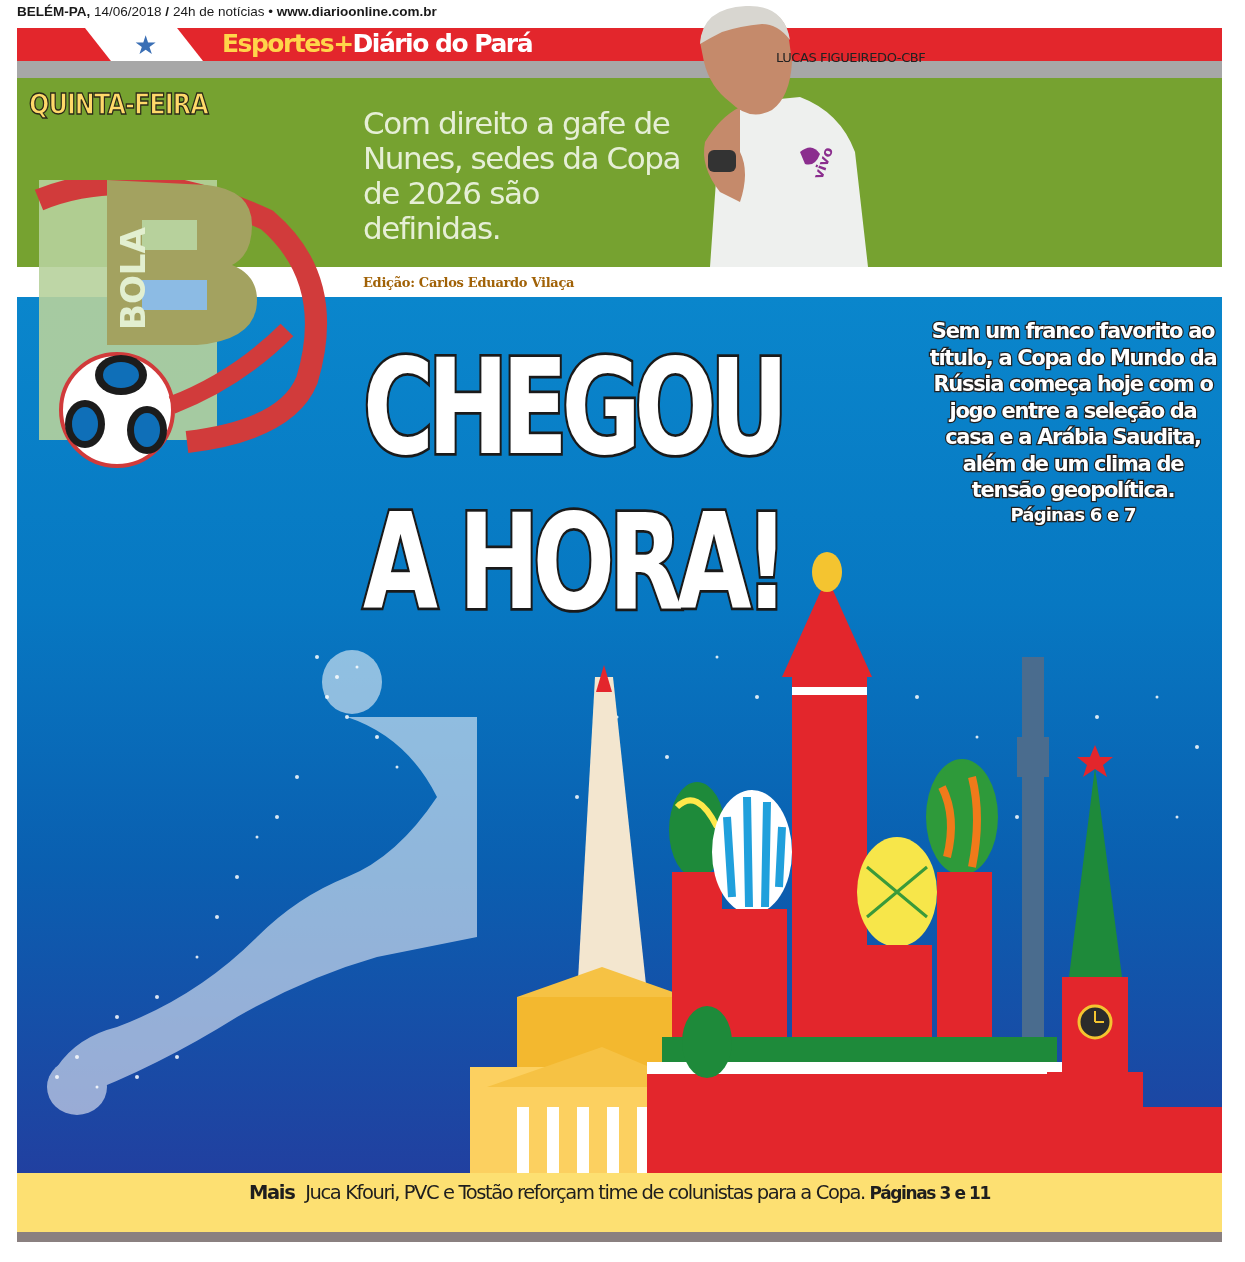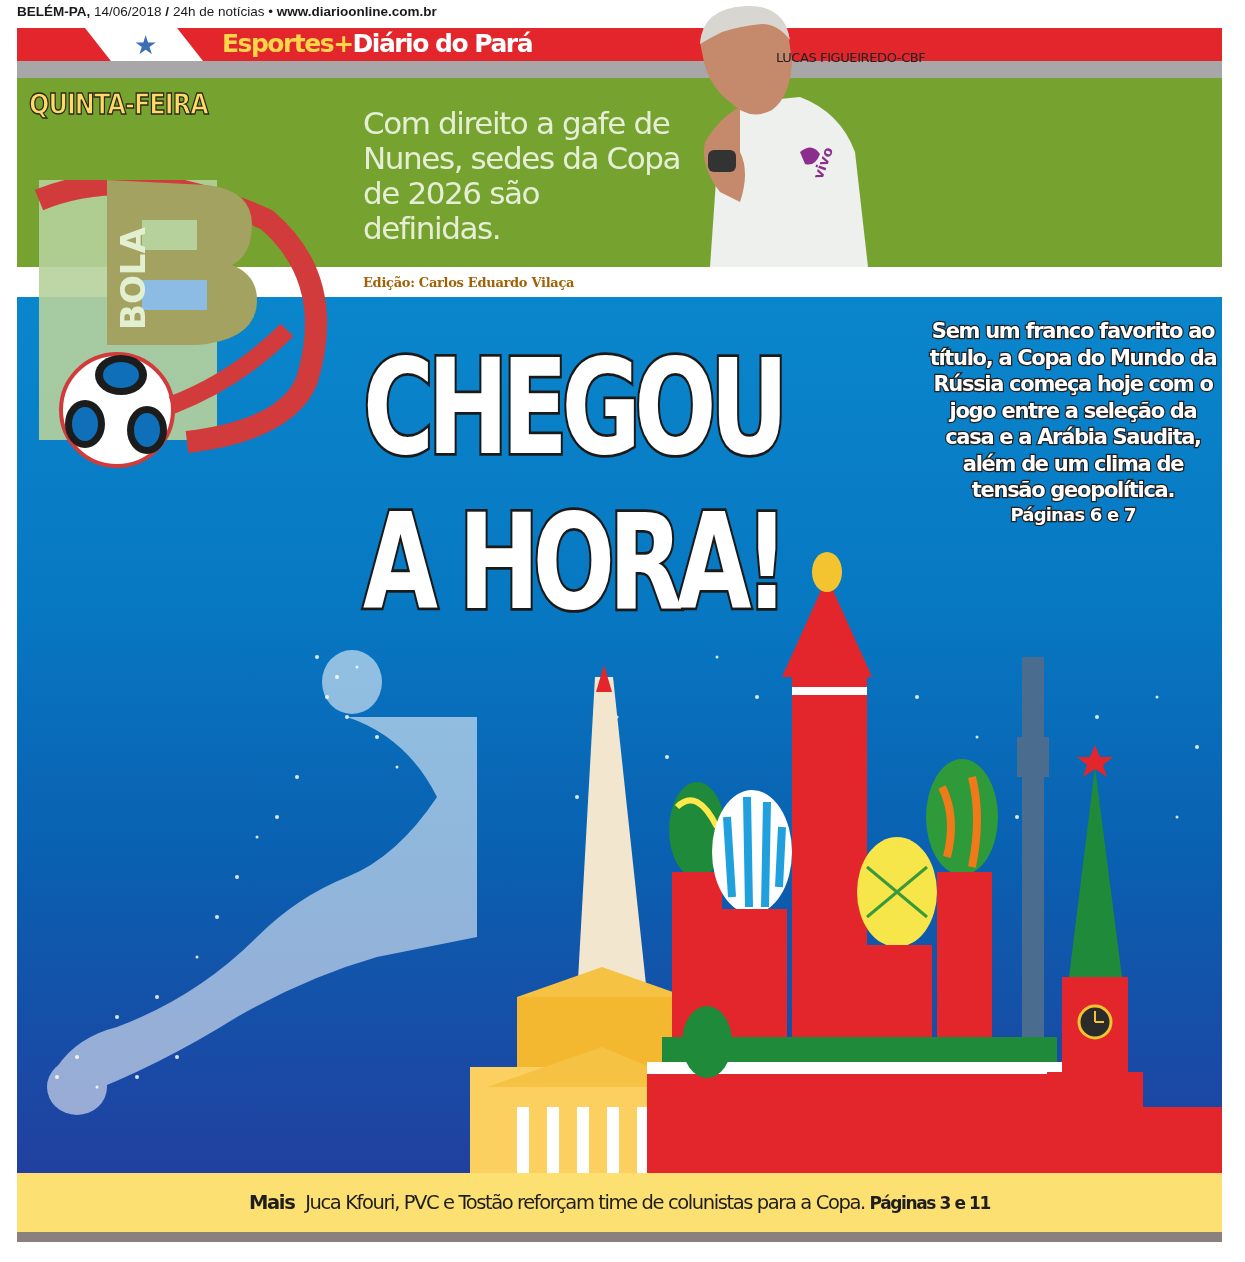--- a/index.html
+++ b/index.html
@@ -36,21 +36,21 @@
 
   .logo { position: absolute; left: 17px; top: 180px; width: 320px; height: 300px; }
 
   .headline { position: absolute; left: 363px; top: 330px; font-family: "DejaVu Sans", sans-serif; font-weight: bold; color: #ffffff; font-size: 118px; line-height: 138px; letter-spacing: -8px; -webkit-text-stroke: 5px #1a1a1a; paint-order: stroke fill; transform: scaleX(0.82) scaleY(1.12); transform-origin: top left; white-space: nowrap; }
 
   .subhead { position: absolute; left: 928px; top: 318px; width: 290px; text-align: center; font-family: "DejaVu Sans", sans-serif; font-weight: bold; color: #ffffff; font-size: 21px; line-height: 26.5px; letter-spacing: -1.3px; -webkit-text-stroke: 2.5px #222; paint-order: stroke fill; }
   .subhead .pg { font-size: 18px; line-height: 22px; letter-spacing: -0.8px; }
 
   .illustration { position: absolute; left: 17px; top: 297px; width: 1205px; height: 876px; }
 
-  .footer { position: absolute; left: 17px; top: 1173px; width: 1205px; height: 59px; background: #fde072; text-align: center; font-family: "DejaVu Sans", sans-serif; font-size: 19.5px; line-height: 59px; color: #1e1e1e; letter-spacing: -1.4px; white-space: nowrap; }
+  .footer { position: absolute; left: 17px; top: 1173px; width: 1205px; height: 59px; background: #fde072; text-align: center; font-family: "DejaVu Sans", sans-serif; font-size: 19.5px; line-height: 39px; color: #1e1e1e; letter-spacing: -1.4px; white-space: nowrap; }
   .footer .mais { font-weight: bold; margin-right: 6px; }
   .footer .pg { font-weight: bold; font-size: 17px; }
   .bottom-bar { position: absolute; left: 17px; top: 1232px; width: 1205px; height: 10px; background: #8a8080; }
 </style>
 </head>
 <body>
 
 <div class="dateline">
   <b>BELÉM-PA,</b>
   <span>14/06/2018</span>

